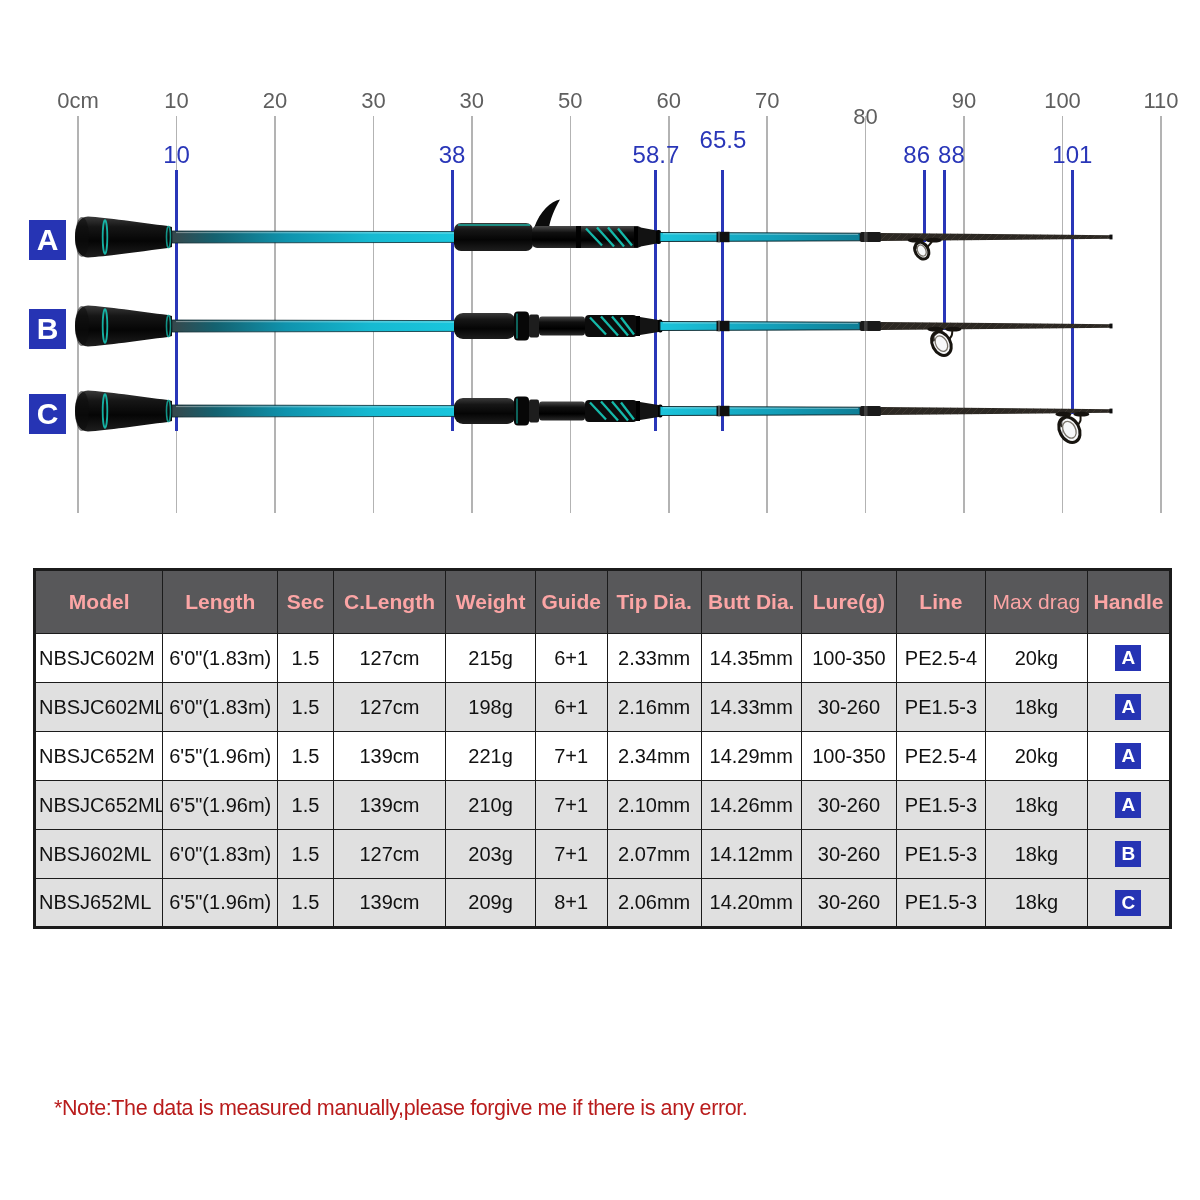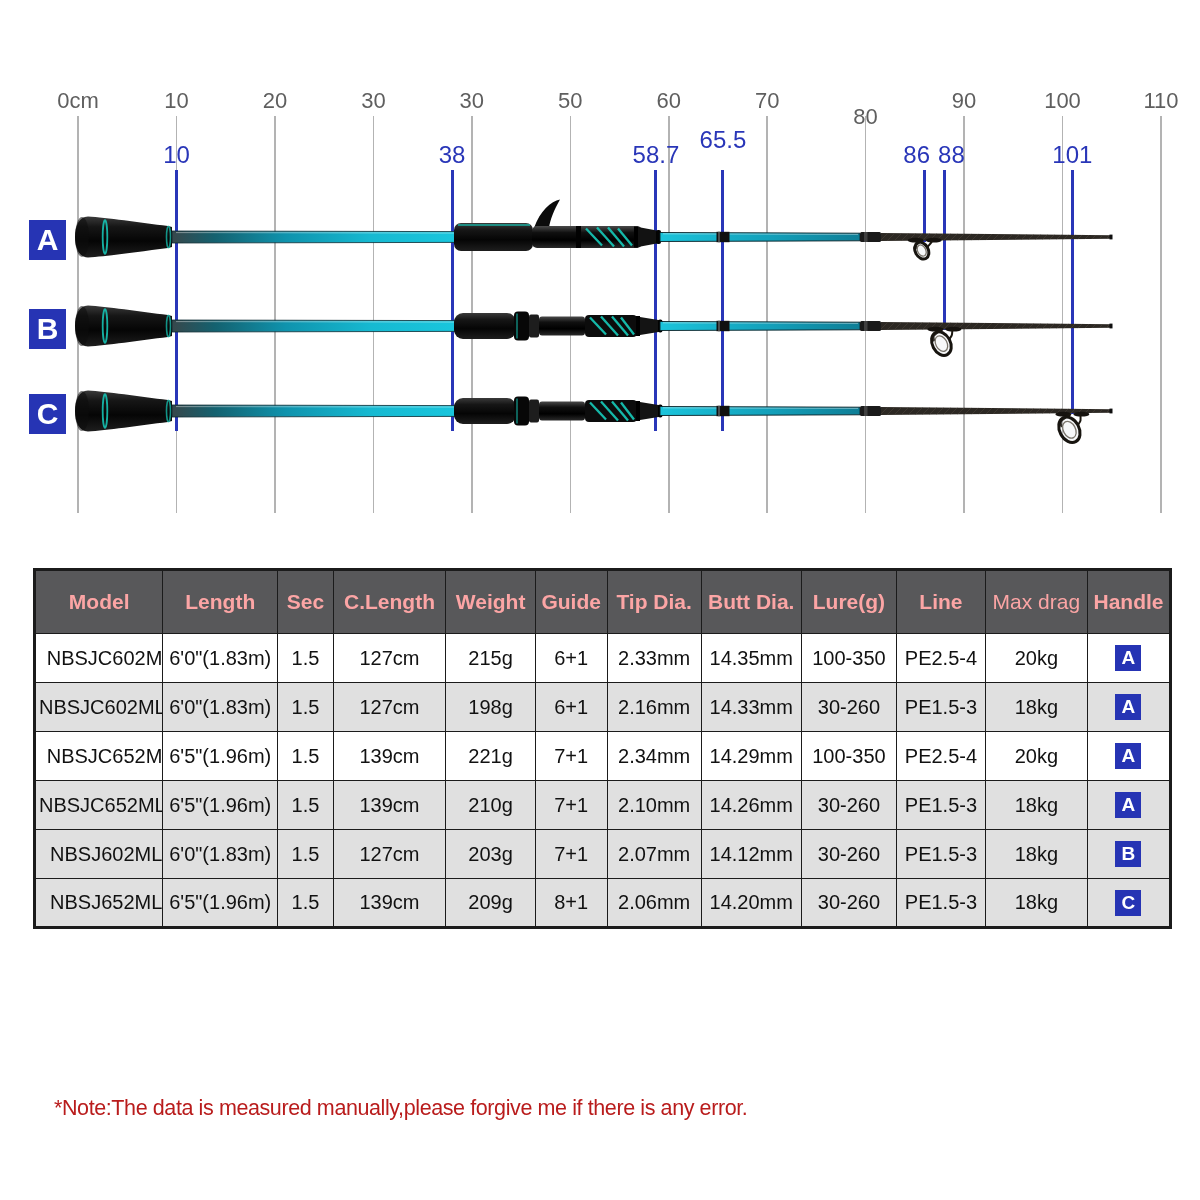--- a/index.html
+++ b/index.html
@@ -13,21 +13,21 @@
   .rod{position:absolute;left:0;z-index:3}
   .rod-badge{position:absolute;left:29px;width:37px;height:40px;background:var(--badge);
     color:#fff;font-weight:bold;font-size:30px;display:flex;align-items:center;justify-content:center;z-index:4}
   #spec-table{position:absolute;left:33px;top:568px;width:1139px;z-index:1;
     border-collapse:collapse;table-layout:fixed;border:3px solid #1b1b1b}
   #spec-table th,#spec-table td{border:1.5px solid #1b1b1b;text-align:center;overflow:hidden;white-space:nowrap}
   #spec-table th{background:var(--header-bg);color:#fca5a5;font-weight:bold;font-size:21px;height:64px}
   #spec-table th.thin{font-weight:normal}
   #spec-table td{font-size:20px;color:#111;height:49px;background:#fff}
   #spec-table tr.alt td{background:var(--row-alt)}
-  #spec-table td.model{text-align:right;padding-left:3px}
+  #spec-table td.model{text-align:left;padding-left:3px}
   .hbadge{display:inline-flex;width:26px;height:26px;background:var(--badge);color:#fff;
     font-weight:bold;font-size:19px;align-items:center;justify-content:center;vertical-align:middle}
   .note{position:absolute;left:54px;top:1096px;font-size:21.5px;color:#b91c1c;letter-spacing:-0.4px;z-index:1}
 </style>
 </head>
 <body>
 
 <div id="diagram">
     <div class="tick-line" style="left:77.3px;top:116px;height:397px"></div>
     <div class="tick-label" style="left:78.0px;top:88px">0cm</div>

